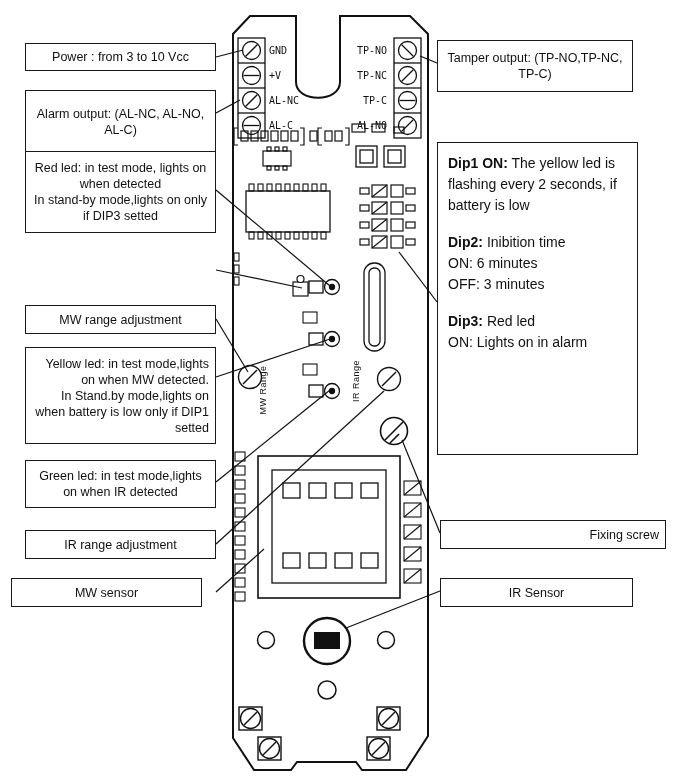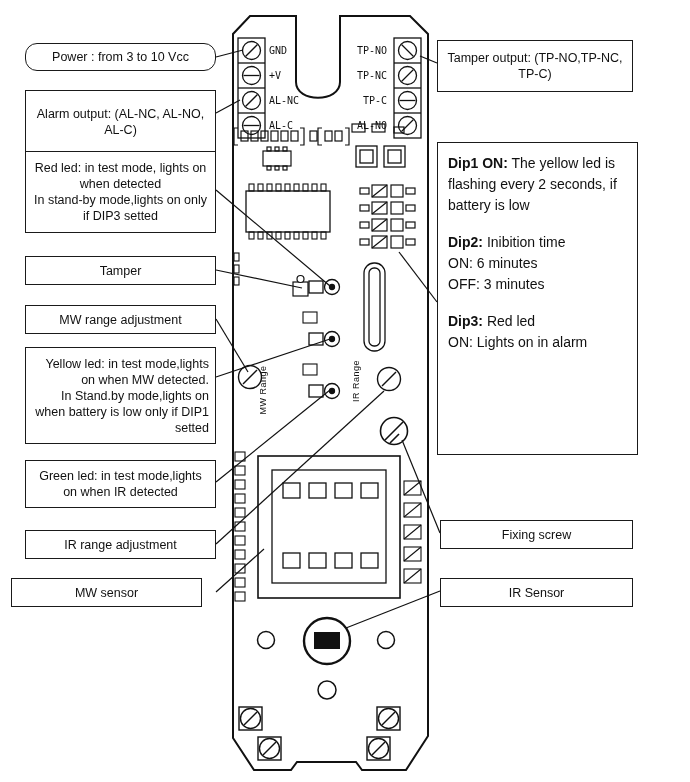--- a/index.html
+++ b/index.html
@@ -315,32 +315,29 @@
       <line x1="216" y1="482" x2="330" y2="390"></line>
       <line x1="216" y1="544" x2="384" y2="391"></line>
       <line x1="216" y1="592" x2="264" y2="549"></line>
       <line x1="437" y1="63" x2="420" y2="56"></line>
       <line x1="437" y1="302" x2="399" y2="252"></line>
       <line x1="440" y1="533" x2="402" y2="440"></line>
       <line x1="440" y1="591" x2="346" y2="628"></line>
     </g>
   </svg>
 
-  <div class="callout" style="left:25px; top:43px;  width:191px; height:28px;border-radius:12px;">
+  <div class="callout" style="left:25px; top:43px;  width:191px; height:28px;">
     <span class="callout-text">Power : from 3 to 10 Vcc</span>
   </div>
   <div class="callout" style="left:25px; top:90px;  width:191px; height:64px;">
     <span class="callout-text">Alarm output: (AL-NC, AL-NO, AL-C)</span>
   </div>
   <div class="callout" style="left:25px; top:151px; width:191px; height:82px;">
     <span class="callout-text">Red led: in test mode, lights on when detected
 In stand-by mode,lights on only if DIP3 setted</span>
-  </div>
-  <div class="callout" style="left:25px; top:256px; width:191px; height:29px;">
-    <span class="callout-text">Tamper</span>
   </div>
   <div class="callout" style="left:25px; top:305px; width:191px; height:29px;align-items:center;">
     <span class="callout-text">MW range adjustment</span>
   </div>
   <div class="callout" style="left:25px; top:347px; width:191px; height:97px;text-align:right;">
     <span class="callout-text">Yellow led: in test mode,lights on when MW detected.
 In Stand.by mode,lights on when battery is low only if DIP1 setted</span>
   </div>
   <div class="callout" style="left:25px; top:460px; width:191px; height:48px;">
     <span class="callout-text">Green led: in test mode,lights on when IR detected</span>
@@ -358,20 +355,20 @@
 
   <div class="dip-box" style="left:437px; top:142px; width:201px; height:313px;">
     <p class="dip-para"><b>Dip1 ON:</b><span> The yellow led is flashing every 2  seconds, if battery is low</span></p>
     <p class="dip-para"><b>Dip2:</b><span> Inibition time
 ON: 6 minutes
 OFF: 3 minutes</span></p>
     <p class="dip-para"><b>Dip3:</b><span> Red led
 ON: Lights on in alarm</span></p>
   </div>
 
-  <div class="callout" style="left:440px; top:520px; width:193px; height:29px;">
+  <div class="callout" style="left:440px; top:520px; width:226px; height:29px;justify-content:flex-end;">
     <span class="callout-text">Fixing screw</span>
   </div>
   <div class="callout" style="left:440px; top:578px; width:193px; height:29px;">
     <span class="callout-text">IR Sensor</span>
   </div>
 
 </div>
 
 </body></html>

